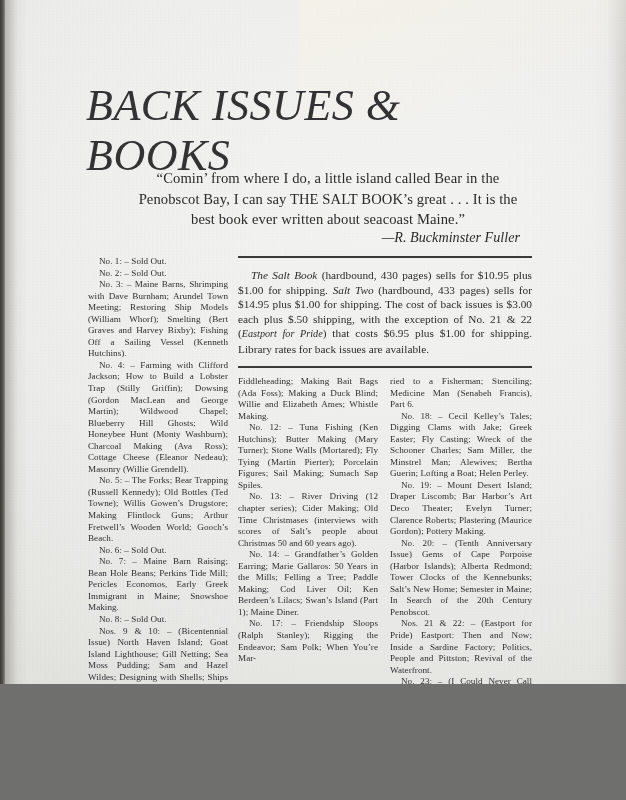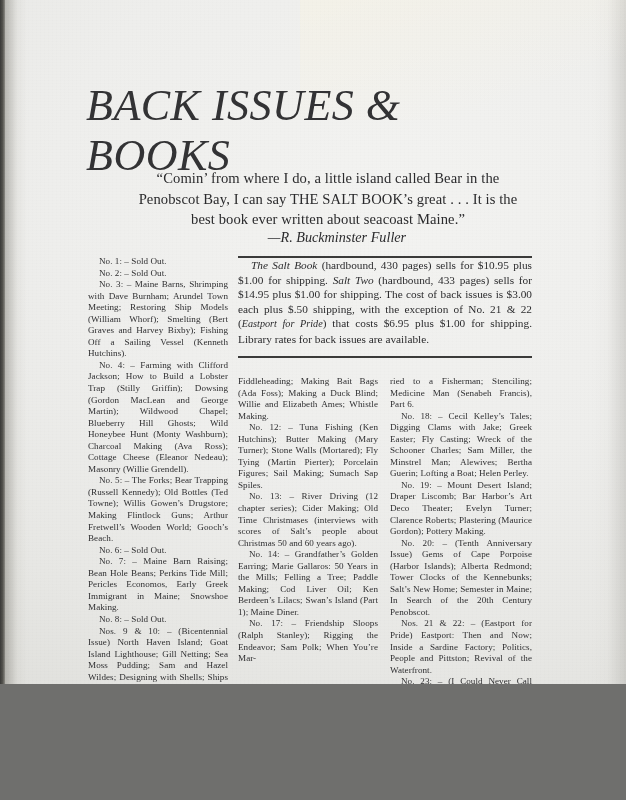--- a/index.html
+++ b/index.html
@@ -74,23 +74,23 @@
     left: 128px; top: 168px;
     width: 400px;
     text-align: center;
     font-size: 14.6px;
     line-height: 20.5px;
     color: #2b2b2d;
     letter-spacing: .1px;
   }
   #attribution {
     position: absolute;
-    left: 137px; top: 229px;
+    left: 120px; top: 229px;
     width: 400px;
-    text-align: center;
+    text-align: right;
     padding-right: 8px;
     font-style: italic;
     font-size: 14.2px;
     color: #2b2b2d;
     font-family: Liberation Serif, serif;
   }
 
   
   .col {
     position: absolute;
@@ -121,21 +121,21 @@
     height: 2px;
     background: #3b3b3a;
     margin: 0;
   }
   #saltbox .rule.bottom { margin-top: 9px; }
   #saltbox .body {
     font-size: 11.3px;
     line-height: 14.6px;
     text-align: justify;
     text-indent: 13px;
-    padding-top: 0;
+    padding-top: 10px;
     color: #2c2c2e;
   }
   .ital { font-style: italic; }
   .smallital { font-style: italic; font-size: 10.2px; }
 
   
   #folio {
     position: absolute;
     left: 64px; top: 745px;
     font-size: 11.5px;

